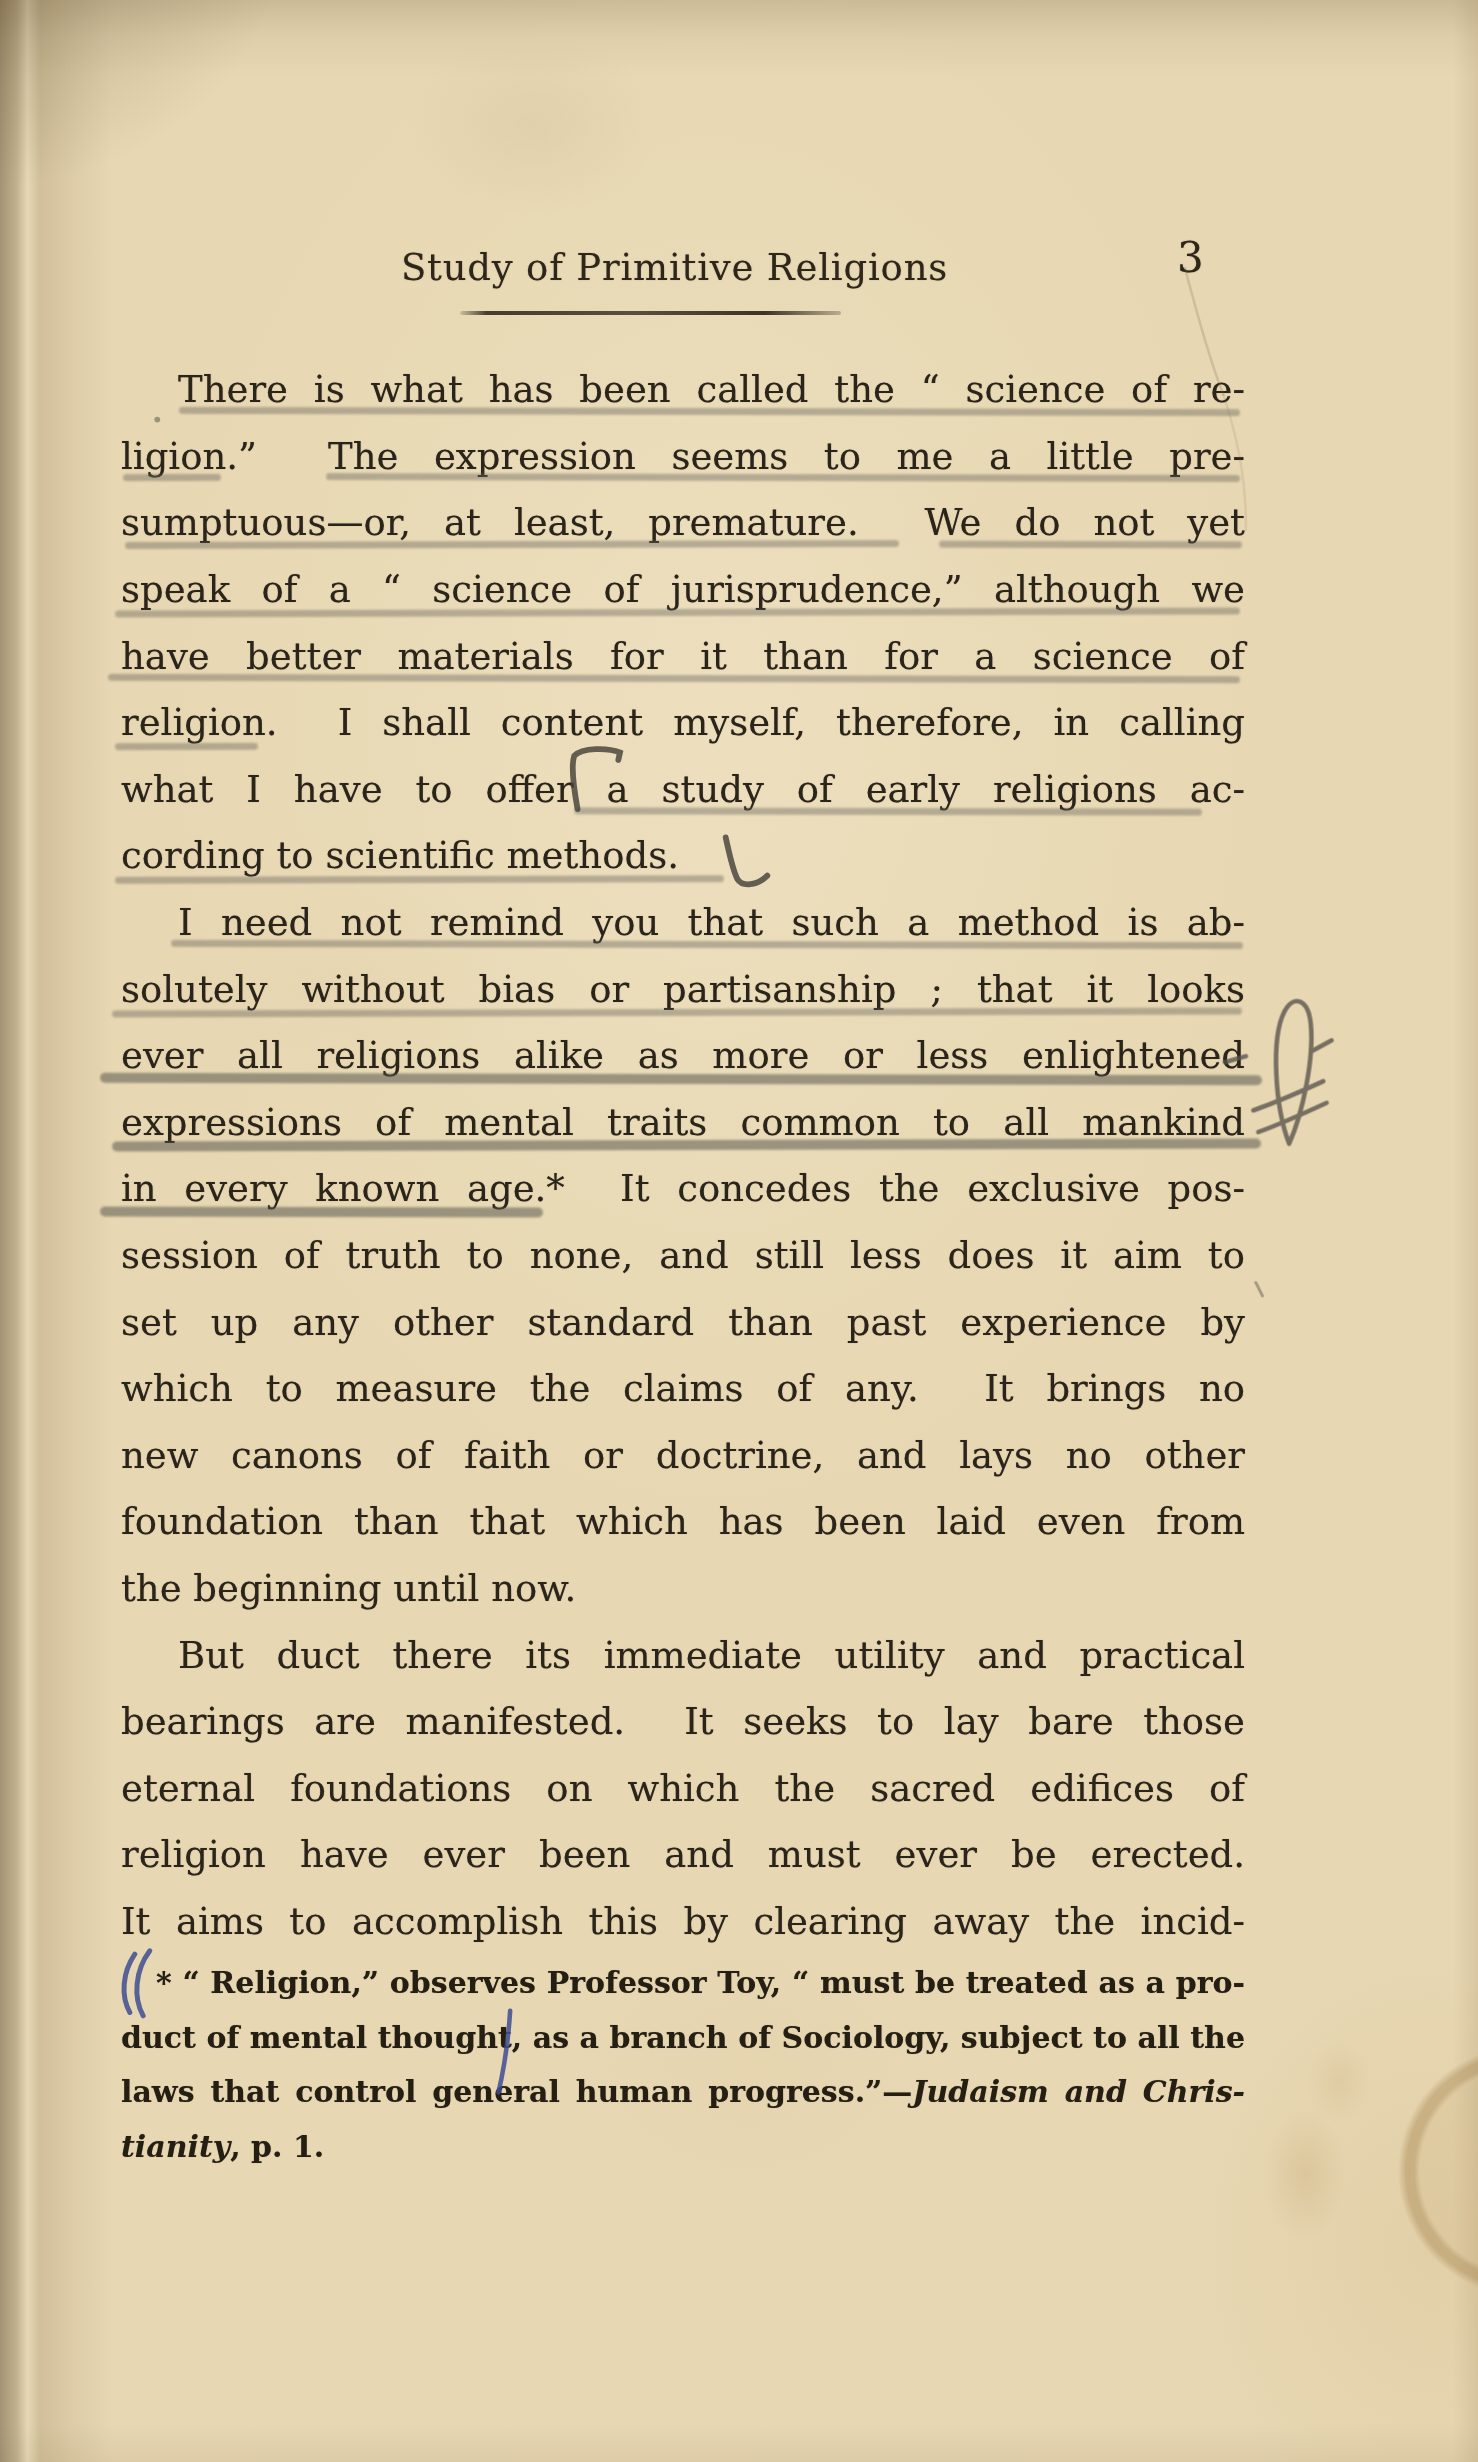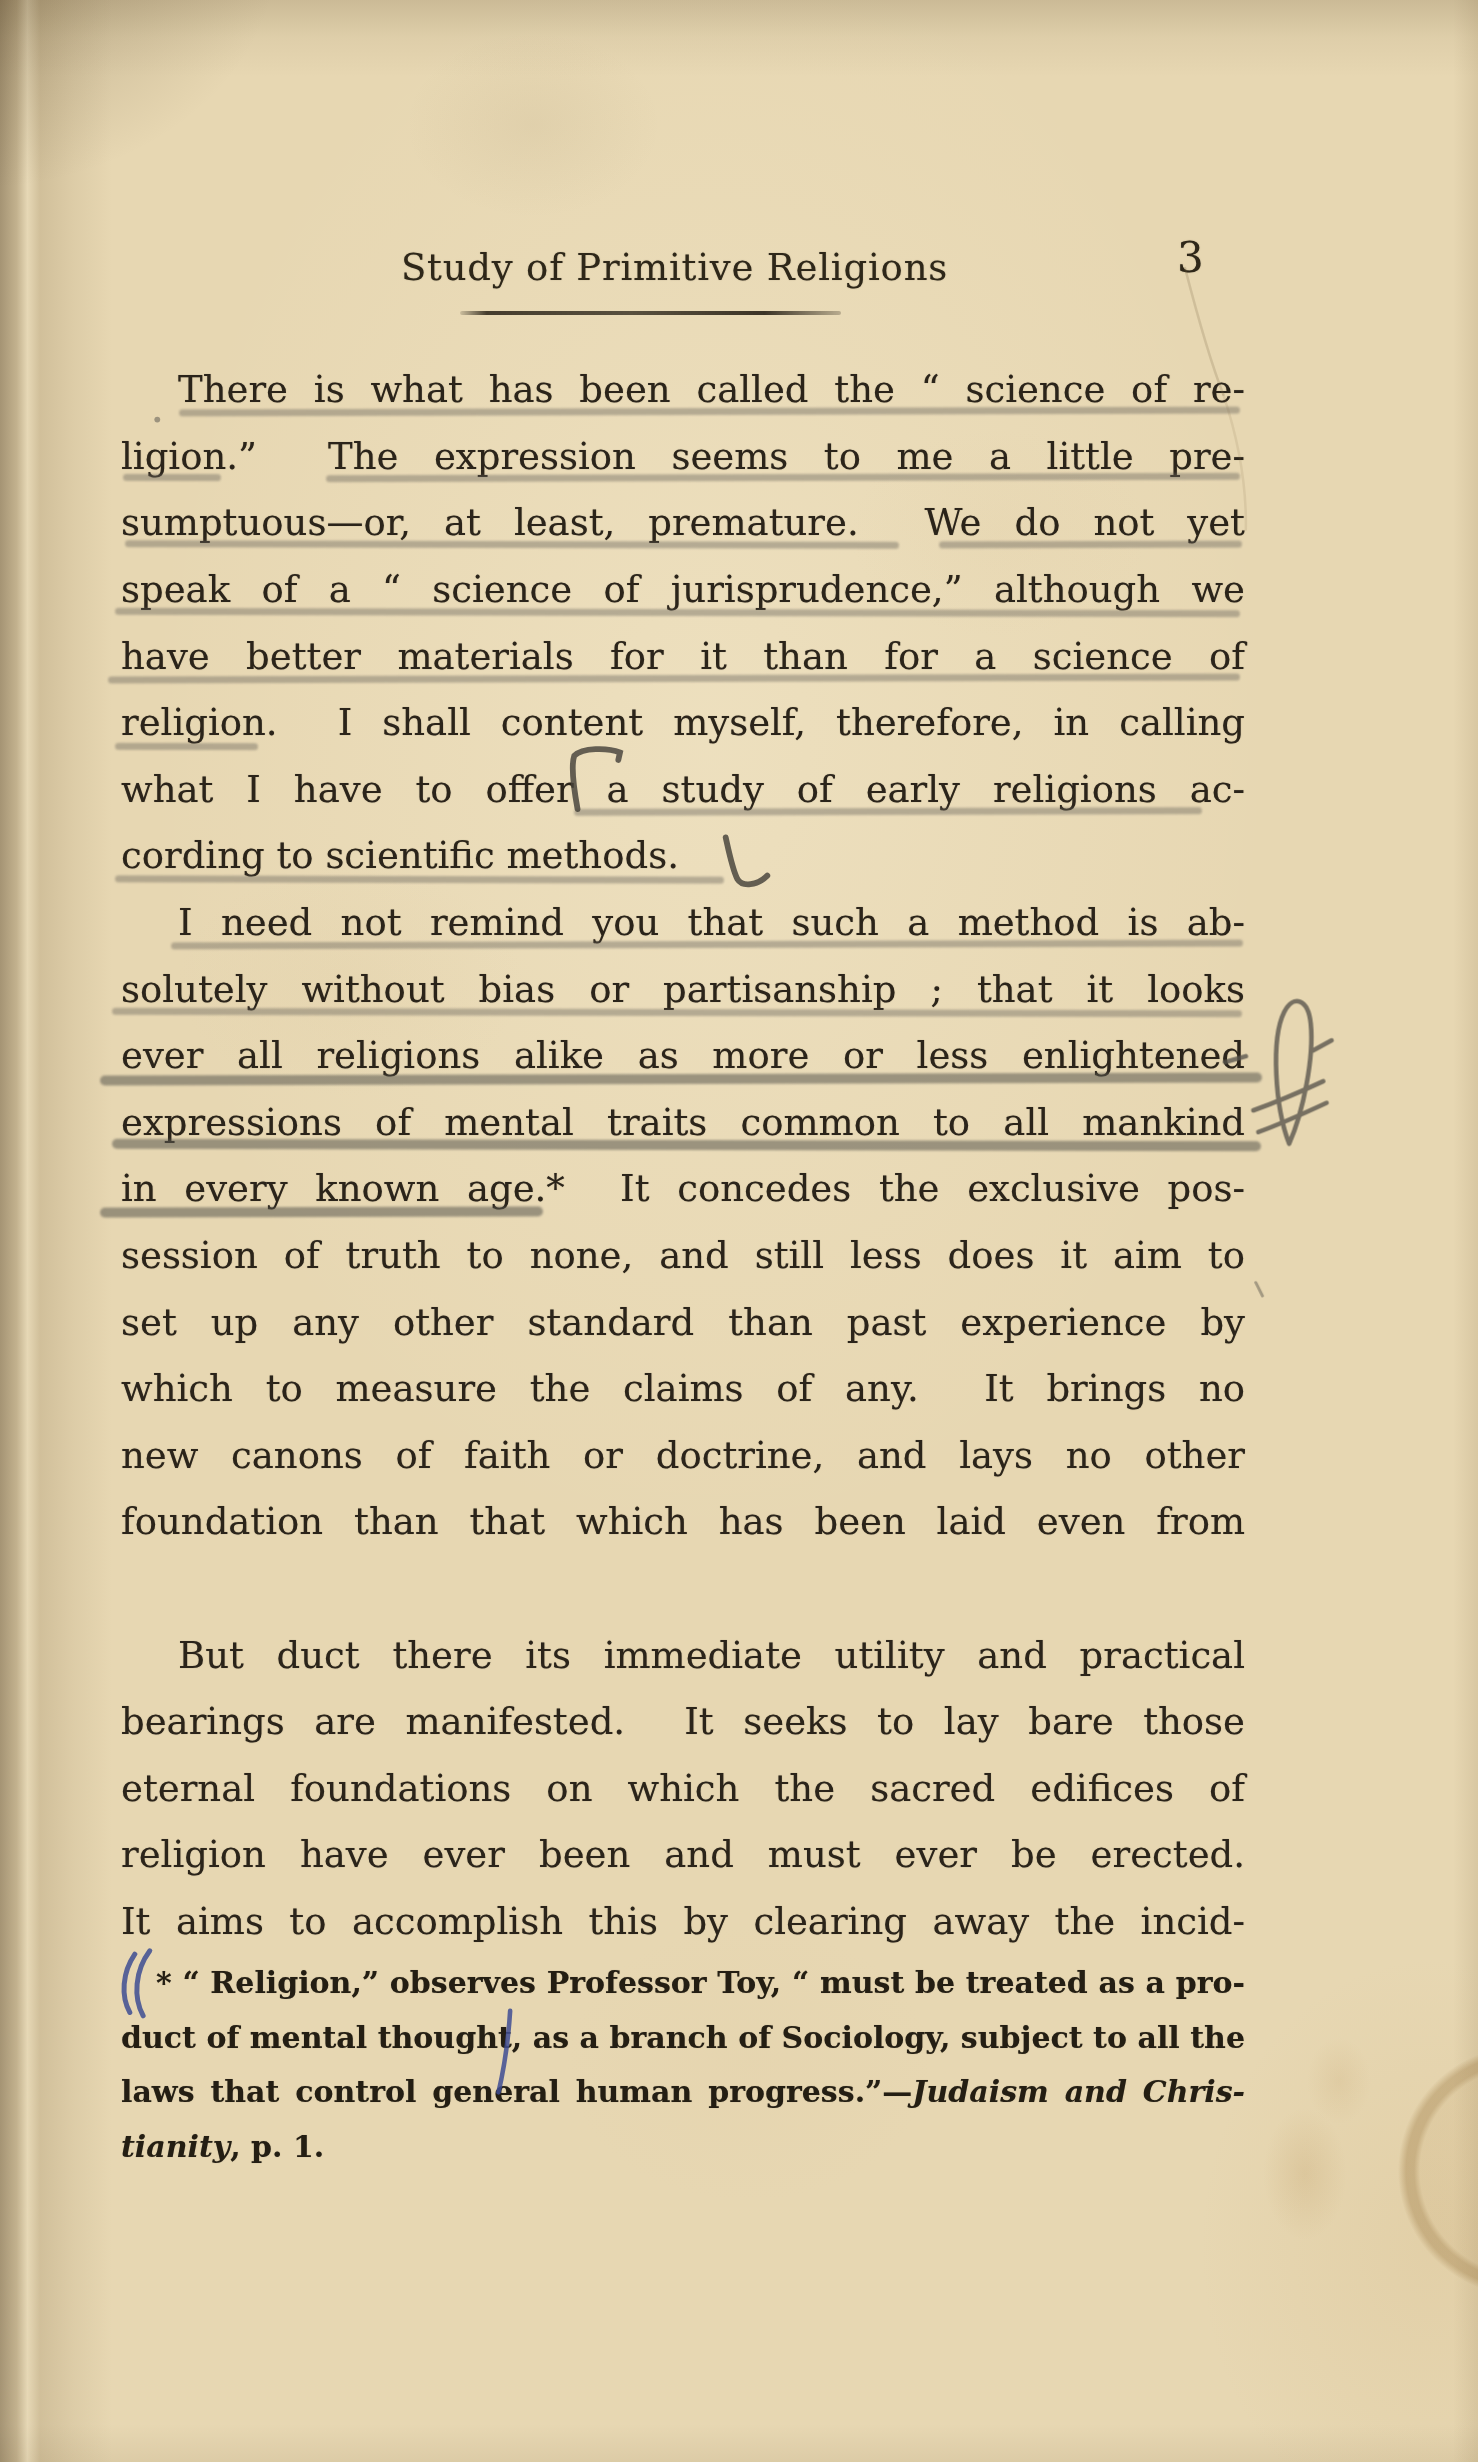--- a/index.html
+++ b/index.html
@@ -88,20 +88,21 @@
   <div class="bline indent" style="top:889px">I need not remind you that such a method is ab-</div>
   <div class="bline" style="top:956px">solutely without bias or partisanship&nbsp;; that it looks</div>
   <div class="bline" style="top:1022px">ever all religions alike as more or less enlightened</div>
   <div class="bline" style="top:1089px">expressions of mental traits common to all mankind</div>
   <div class="bline" style="top:1155px">in every known age.*&nbsp; It concedes the exclusive pos-</div>
   <div class="bline" style="top:1222px">session of truth to none, and still less does it aim to</div>
   <div class="bline" style="top:1289px">set up any other standard than past experience by</div>
   <div class="bline" style="top:1355px">which to measure the claims of any.&nbsp; It brings no</div>
   <div class="bline" style="top:1422px">new canons of faith or doctrine, and lays no other</div>
   <div class="bline" style="top:1488px">foundation than that which has been laid even from</div>
+  <div class="bline pend" style="top:1555px">the beginning until now.</div>
   <div class="bline indent" style="top:1622px">But duct there its immediate utility and practical</div>
   <div class="bline" style="top:1688px">bearings are manifested.&nbsp; It seeks to lay bare those</div>
   <div class="bline" style="top:1755px">eternal foundations on which the sacred edifices of</div>
   <div class="bline" style="top:1821px">religion have ever been and must ever be erected.</div>
   <div class="bline" style="top:1888px">It aims to accomplish this by clearing away the incid-</div>
 
   <div class="fline fIndent" style="top:1955px">*&nbsp;“&nbsp;Religion,” observes Professor Toy, “&nbsp;must be treated as a pro-</div>
   <div class="fline" style="top:2010px">duct of mental thought, as a branch of Sociology, subject to all the</div>
   <div class="fline" style="top:2064px"><span>laws that control general human progress.”—</span><span class="it">Judaism and Chris-</span></div>
   <div class="fline pend" style="top:2119px"><span class="it">tianity</span><span>, p. 1.</span></div>

